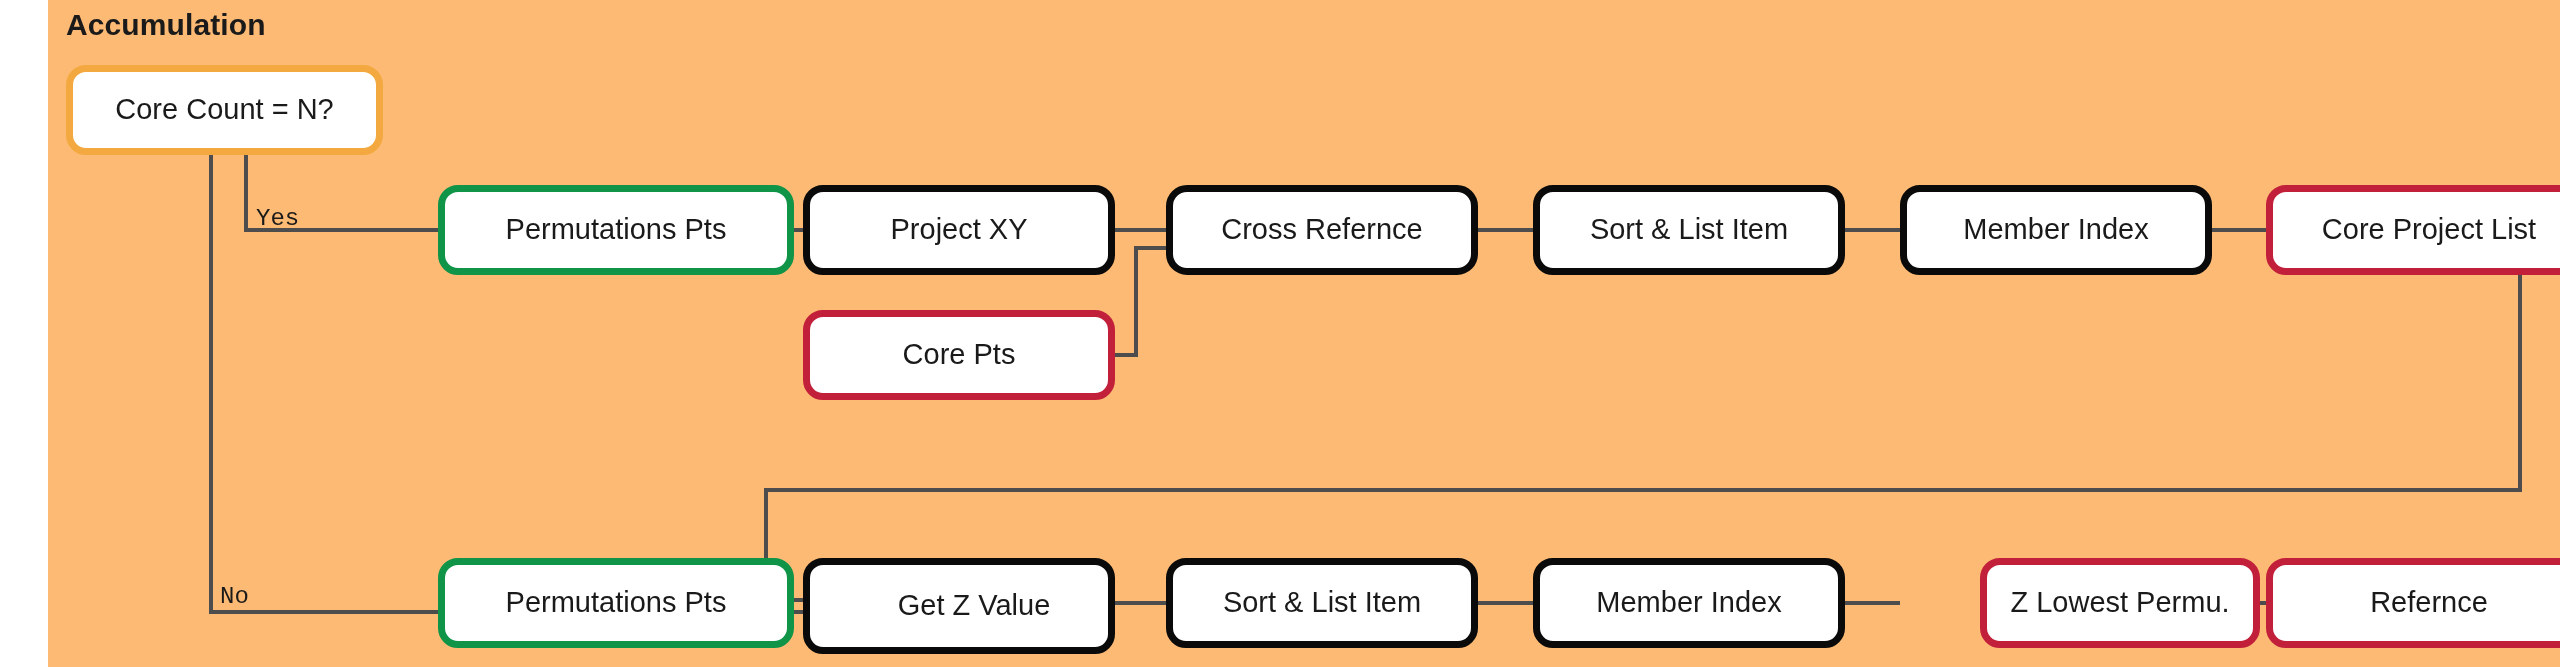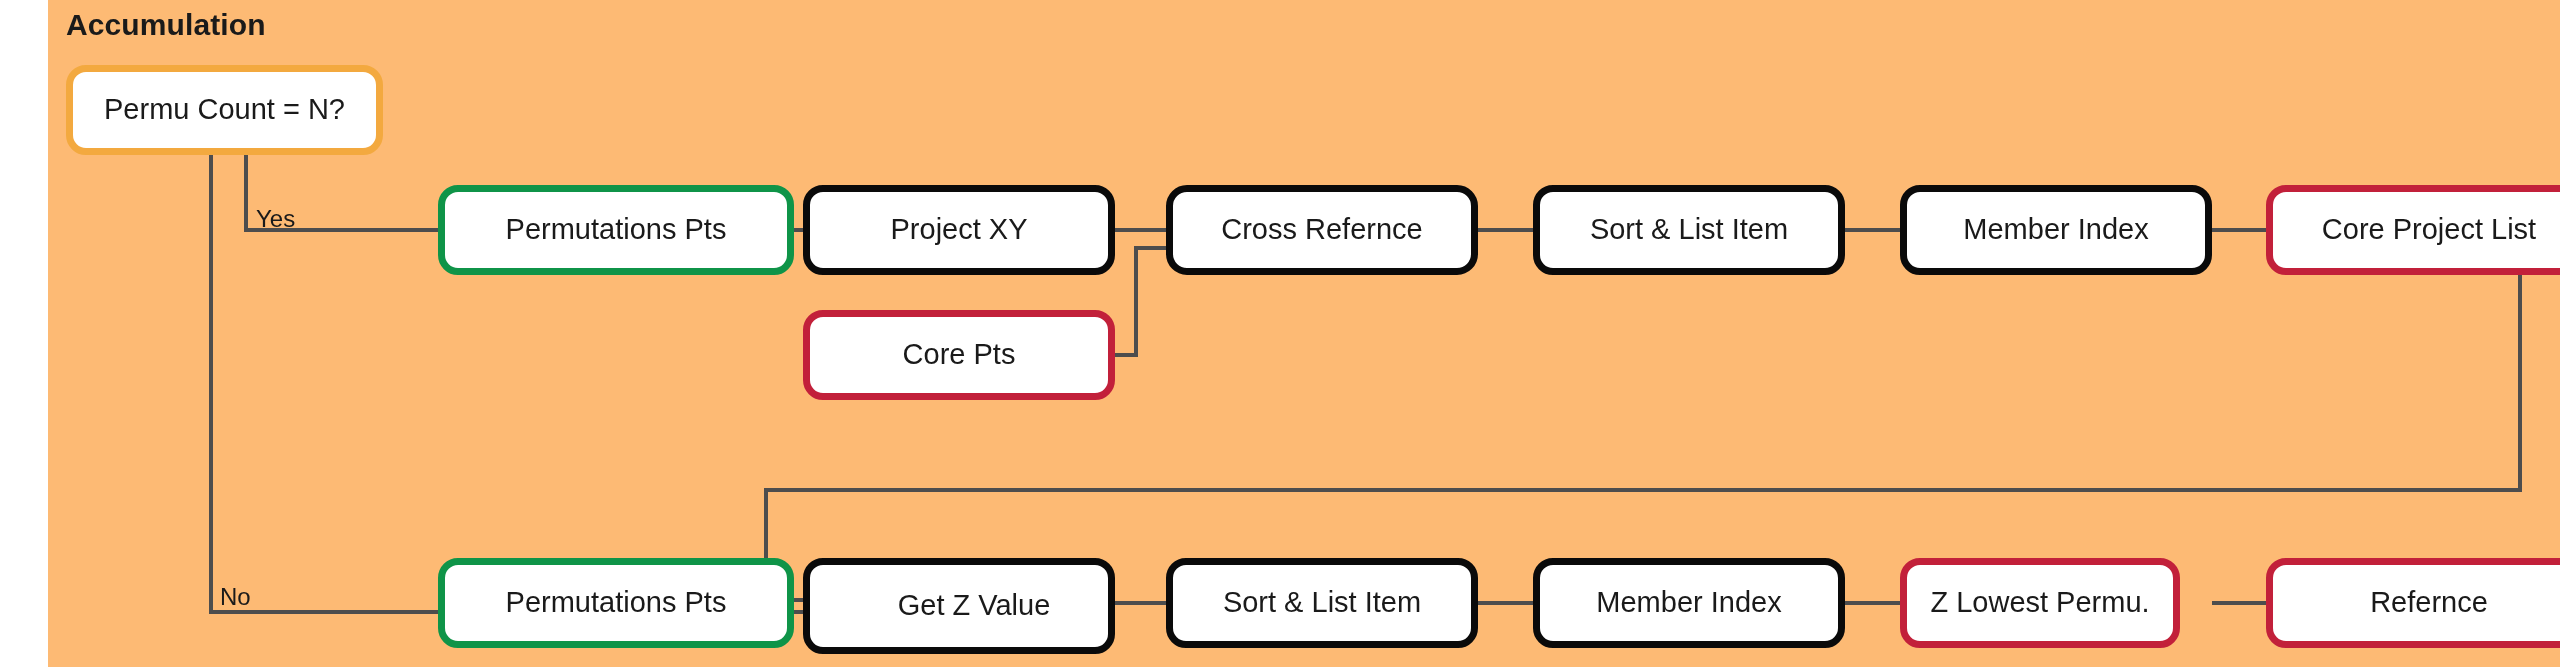--- a/index.html
+++ b/index.html
@@ -55,20 +55,21 @@
   .node.black  { border-color: #0a0a0a; }
   .node.green  { border-color: #0f9448; }
   .node.red    { border-color: #c2203a; }
   .node.orange { border-color: #f3a93f; }
   .edge-label {
     position: absolute;
     font-size: 24px;
     color: #1a1a1a;
     white-space: nowrap;
     z-index: 3;
+    font-family: Liberation Mono, monospace;
   }
 </style>
 </head>
 <body>
 
 <div id="canvas">
 
   <div class="diagram-title">Accumulation</div>
 
   <svg id="edge-layer" viewBox="0 0 2560 667" xmlns="http://www.w3.org/2000/svg">
@@ -82,21 +83,21 @@
       <path d="M 2164 230 L 2218 230" fill="none" stroke="#4d4d4d" stroke-width="4" stroke-linecap="butt" stroke-linejoin="miter"></path>
       <path d="M 2472 275 L 2472 490 L 718 490 L 718 600 L 755 600" fill="none" stroke="#4d4d4d" stroke-width="4" stroke-linecap="butt" stroke-linejoin="miter"></path>
       <path d="M 746 612 L 755 612" fill="none" stroke="#4d4d4d" stroke-width="4" stroke-linecap="butt" stroke-linejoin="miter"></path>
       <path d="M 1067 603 L 1118 603" fill="none" stroke="#4d4d4d" stroke-width="4" stroke-linecap="butt" stroke-linejoin="miter"></path>
       <path d="M 1430 603 L 1485 603" fill="none" stroke="#4d4d4d" stroke-width="4" stroke-linecap="butt" stroke-linejoin="miter"></path>
       <path d="M 1797 603 L 1852 603" fill="none" stroke="#4d4d4d" stroke-width="4" stroke-linecap="butt" stroke-linejoin="miter"></path>
       <path d="M 2164 603 L 2218 603" fill="none" stroke="#4d4d4d" stroke-width="4" stroke-linecap="butt" stroke-linejoin="miter"></path>
     </svg>
 
 <div class="node orange" style="left: 18px; top: 65px; width: 317px; height: 90px;">
-      <span>Permu Count = N?</span>
+      <span>Core Count = N?</span>
     </div>
     <div class="node green" style="left: 390px; top: 185px; width: 356px; height: 90px;">
       <span>Permutations Pts</span>
     </div>
     <div class="node black" style="left: 755px; top: 185px; width: 312px; height: 90px;">
       <span>Project XY</span>
     </div>
     <div class="node red" style="left: 755px; top: 310px; width: 312px; height: 90px;">
       <span>Core Pts</span>
     </div>
@@ -117,21 +118,21 @@
     </div>
     <div class="node black" style="left: 755px; top: 558px; width: 312px; height: 96px; padding-left: 30px;">
       <span>Get Z Value</span>
     </div>
     <div class="node black" style="left: 1118px; top: 558px; width: 312px; height: 90px;">
       <span>Sort &amp; List Item</span>
     </div>
     <div class="node black" style="left: 1485px; top: 558px; width: 312px; height: 90px;">
       <span>Member Index</span>
     </div>
-    <div class="node red" style="left: 1852px; top: 558px; width: 280px; height: 90px;">
+    <div class="node red" style="left: 1932px; top: 558px; width: 280px; height: 90px;">
       <span>Z Lowest Permu.</span>
     </div>
     <div class="node red" style="left: 2218px; top: 558px; width: 326px; height: 90px;">
       <span>Refernce</span>
     </div>
     <div class="edge-label" style="left: 208px; top: 205px;">Yes</div>
     <div class="edge-label" style="left: 172px; top: 583px;">No</div>
   </div>
 
 </body></html>

